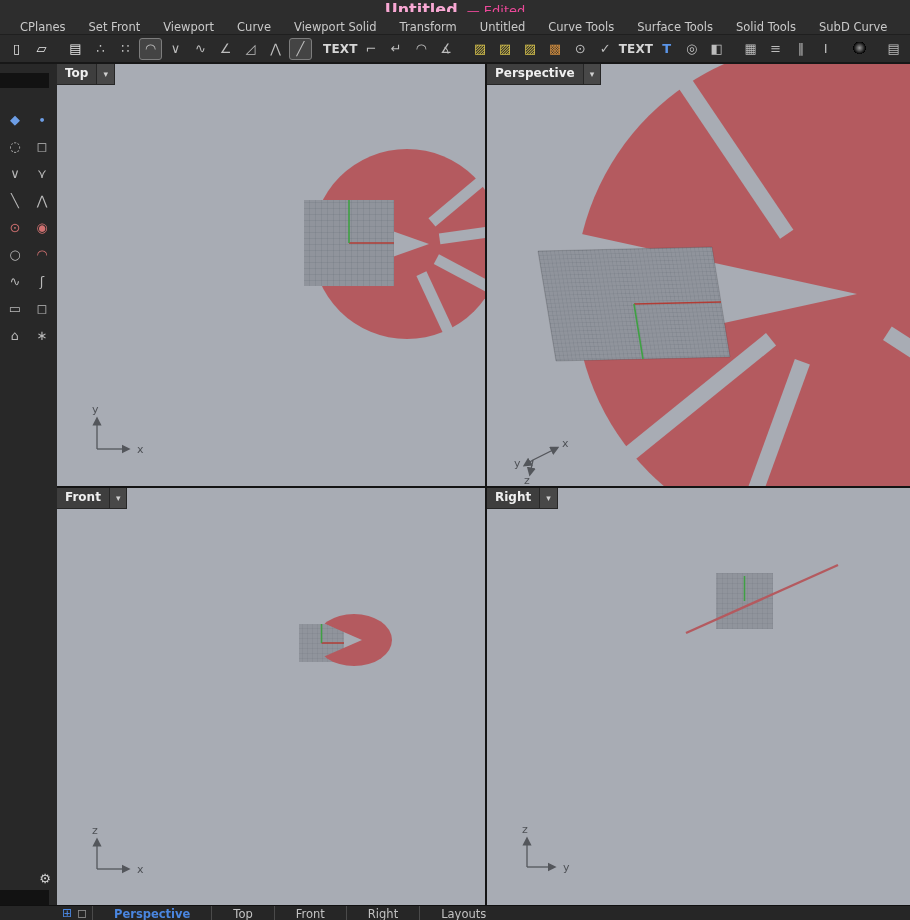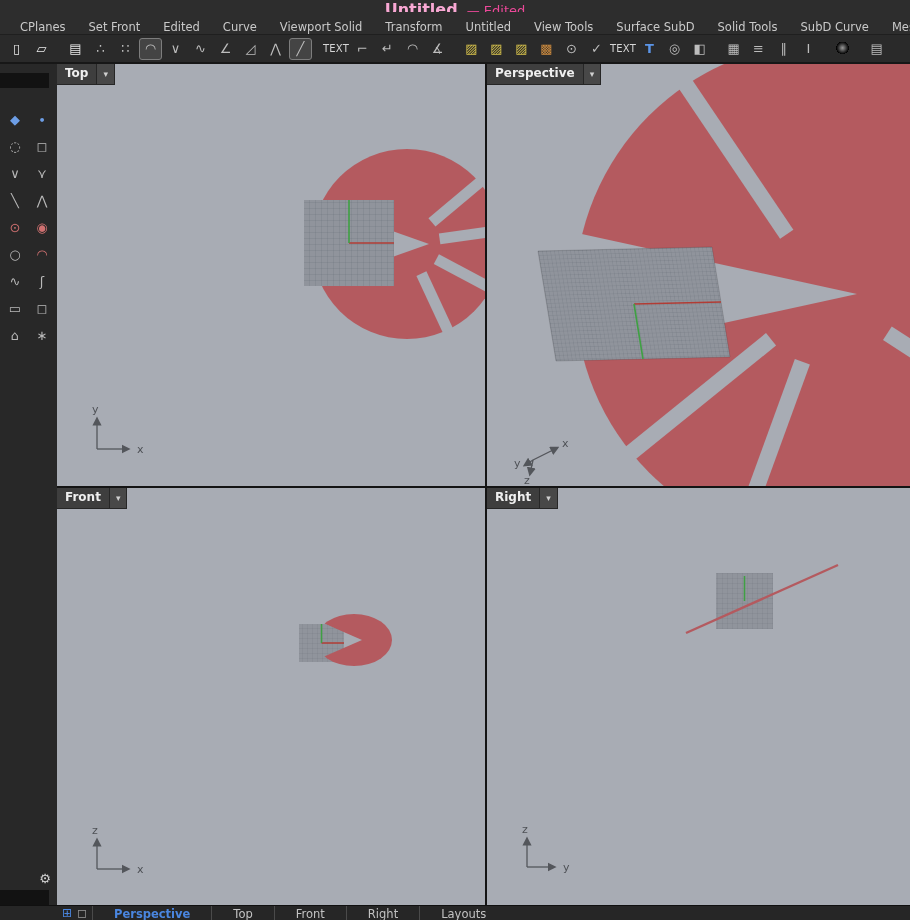--- a/index.html
+++ b/index.html
@@ -20,21 +20,21 @@
   .menu-item{font-size:11.5px;color:#c9c9c9;white-space:nowrap;cursor:default}
 
   
   .toolbar{height:29px;display:flex;align-items:center;gap:2px;padding-left:5px;background:#2a2a2a;border-bottom:2px solid #171717}
   .tb-icon{min-width:23px;height:22px;display:flex;align-items:center;justify-content:center;font-size:13px;color:#bdbdbd;border-radius:3px;cursor:default}
   .tb-icon.light{color:#e9e9e9}
   .tb-icon.selected{background:#444;border:1px solid #7d7d7d}
   .tb-icon.yellow{color:#d9c44c}
   .tb-icon.orange{color:#cf8c3f}
   .tb-icon.blue{color:#5b95e8;font-weight:bold}
-  .tb-icon.texticon{font-size:10px;font-weight:normal;color:#d6d6d6;letter-spacing:.2px}
+  .tb-icon.texticon{font-size:12px;font-weight:bold;color:#d6d6d6;letter-spacing:.2px}
   .tb-icon.gap{margin-left:9px}
   .tb-icon.sphere{background:radial-gradient(circle 8px at 50% 45%, #9a9a9a 0%, #2a2a2a 55%, #000 78%, transparent 79%)}
 
   
   .sidebar{position:absolute;left:0;top:64px;width:57px;bottom:15px;background:#282828;display:flex;flex-direction:column}
   .panel-strip{width:49px;height:15px;background:#121212;margin-top:9px}
   .tool-grid{display:grid;grid-template-columns:repeat(2,26px);justify-content:center;row-gap:5px;column-gap:1px;margin-top:20px}
   .sb-tool{height:22px;display:flex;align-items:center;justify-content:center;font-size:13px;color:#b9b9b9;cursor:default}
   .sb-tool.blue{color:#6d9ee6}
   .sb-tool.red{color:#cf7070}
@@ -69,27 +69,27 @@
 
   <div class="titlebar">
     <span class="t">Untitled</span>
     <span class="s">— Edited</span>
   </div>
 
   <div class="menubar">
 
   <span class="menu-item">CPlanes</span>
       <span class="menu-item">Set Front</span>
-      <span class="menu-item">Edited</span>
+      <span class="menu-item">Viewport</span>
       <span class="menu-item">Curve</span>
       <span class="menu-item">Viewport Solid</span>
       <span class="menu-item">Transform</span>
       <span class="menu-item">Untitled</span>
-      <span class="menu-item">View Tools</span>
-      <span class="menu-item">Surface SubD</span>
+      <span class="menu-item">Curve Tools</span>
+      <span class="menu-item">Surface Tools</span>
       <span class="menu-item">Solid Tools</span>
       <span class="menu-item">SubD Curve</span>
       <span class="menu-item">Mesh Tools</span>
     </div>
 
   <div class="toolbar">
 
   <span class="tb-icon light">▯</span>
       <span class="tb-icon light">▱</span>
       <span class="tb-icon light gap">▤</span>

